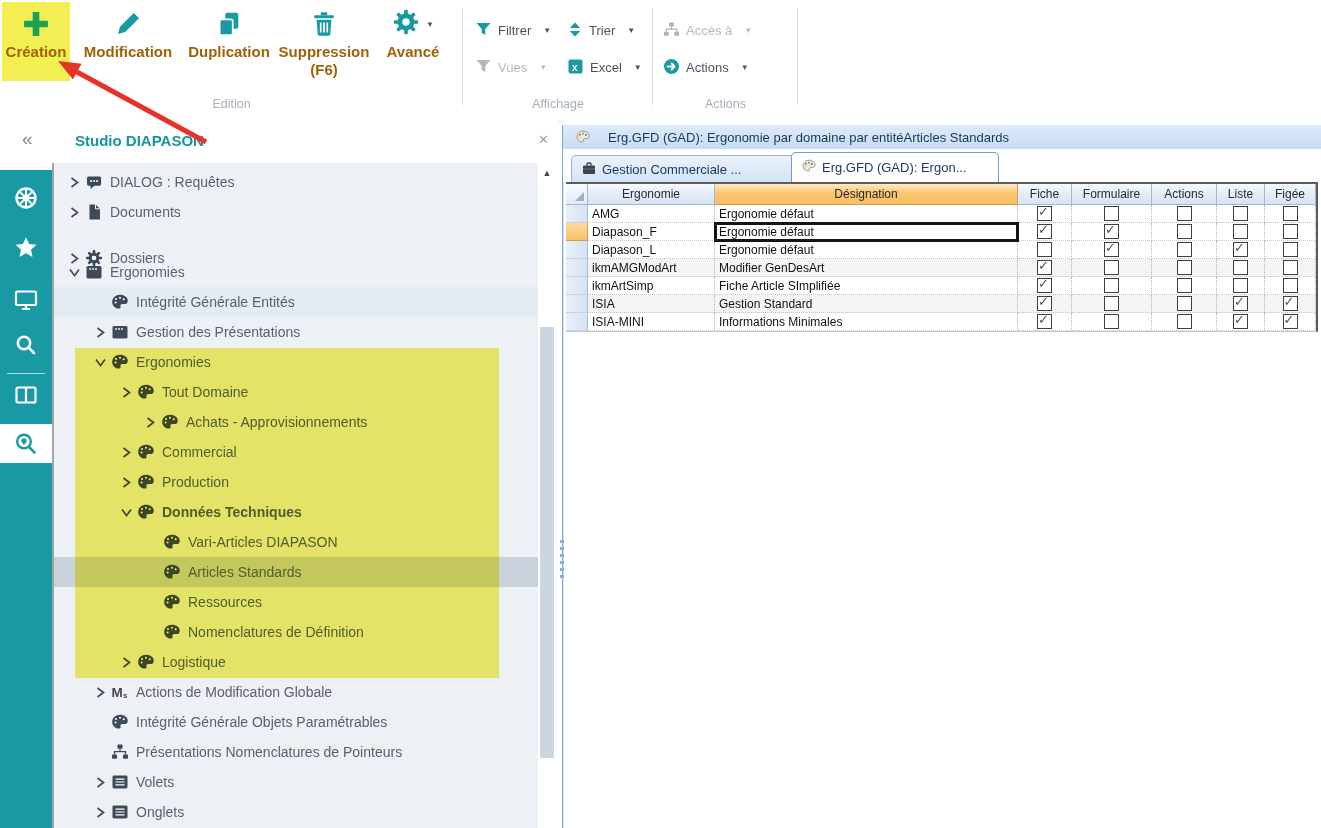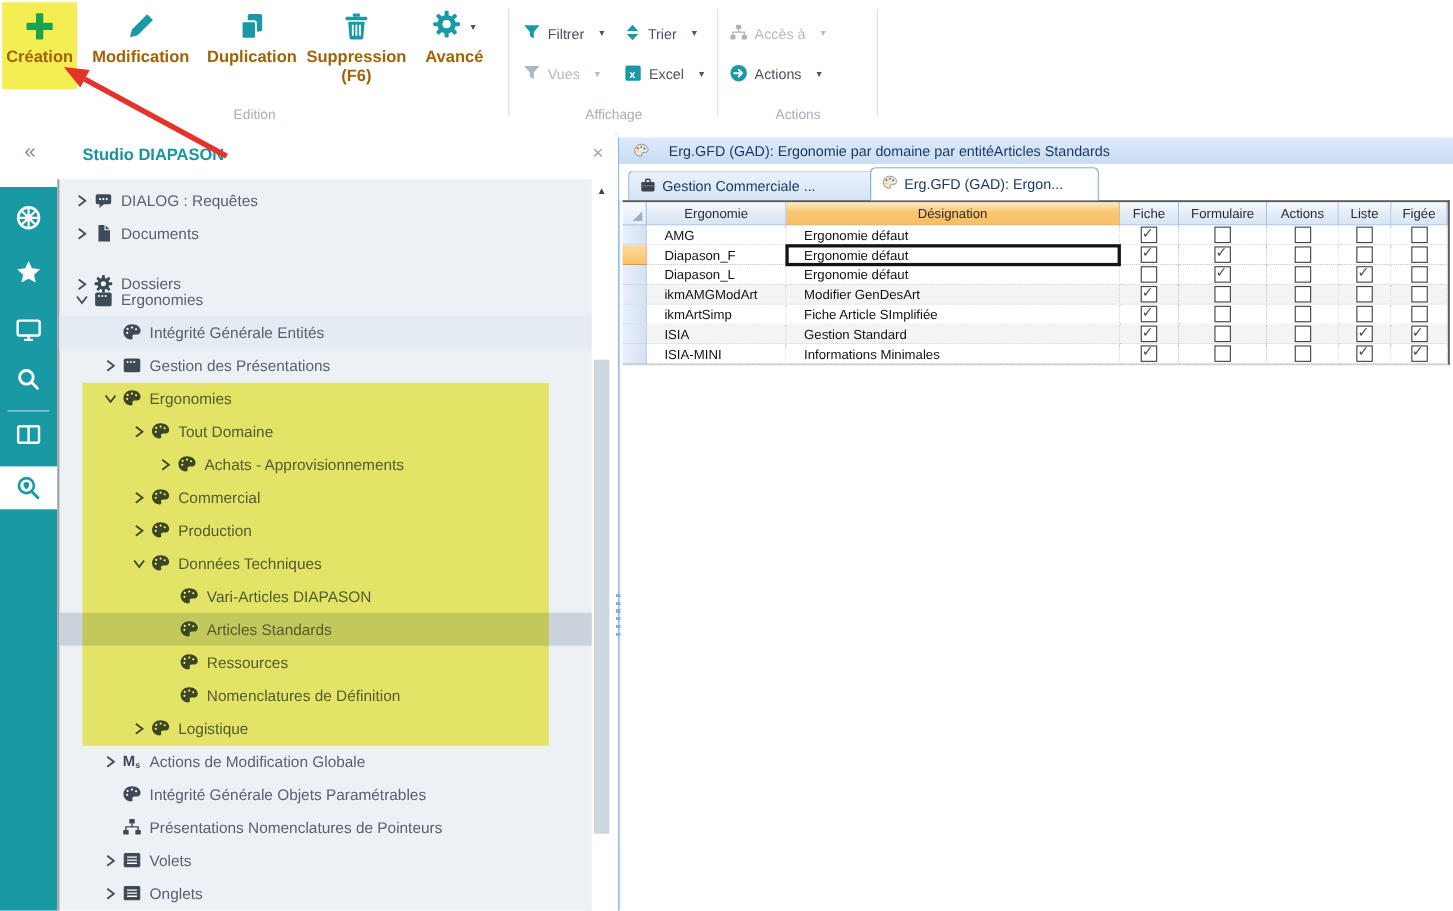--- a/index.html
+++ b/index.html
@@ -74,21 +74,21 @@
   #grid>div{box-sizing:border-box;}
   .hcell{background:linear-gradient(#f8fbfe,#e6eef9 40%,#d9e5f4);border-right:1px solid #9db8d9;
     border-bottom:1px solid #9db8d9;display:flex;align-items:center;justify-content:center;color:#2b2b2b;}
   .hcell.h-orange{background:linear-gradient(#fdeac6,#fac671 45%,#f9bf62);border-right:1px solid #cf9f4f;border-bottom:1px solid #cf9f4f;}
   .corner{position:relative;background:linear-gradient(#f8fbfe,#e2ebf7);border-right:1px solid #9db8d9;border-bottom:1px solid #9db8d9;}
   .corner::after{content:'';position:absolute;right:3px;bottom:3px;width:0;height:0;
     border-left:9px solid transparent;border-bottom:9px solid #9fb0c8;}
   .rh{background:linear-gradient(90deg,#e9f0fa,#d6e2f2);border-right:1px solid #a8bfdd;border-bottom:1px solid #c3d4ea;}
   .rh.cur{background:linear-gradient(#fcd9a0,#f8c36a);border-right:1px solid #cf9f4f;border-bottom:1px solid #cf9f4f;}
   .tcell{background:#fff;border-right:1px dotted #b5b5b5;border-bottom:1px dotted #c4c4c4;
-    display:flex;align-items:center;padding-left:16px;white-space:nowrap;overflow:hidden;}
+    display:flex;align-items:center;padding-left:4px;white-space:nowrap;overflow:hidden;}
   .ccell{background:#fff;border-right:1px dotted #b5b5b5;border-bottom:1px dotted #c4c4c4;
     display:flex;align-items:center;justify-content:center;}
   .stripe{background:#f3f4f5 !important;}
   .focus{position:relative;z-index:2;outline:3px solid #141414;outline-offset:-2px;}
   .cb{position:relative;width:13px;height:13px;border:1px solid #3f3f3f;background:#fff;}
   .cb.on::after{content:'\2713';position:absolute;left:0px;top:-3px;font-size:13px;font-weight:bold;color:#4a525a;}
 
   .arrow-overlay{position:absolute;left:0;top:0;pointer-events:none;z-index:60;}
 </style>
 </head>
@@ -448,21 +448,21 @@
             <svg width="18" height="18" viewBox="0 0 18 18">
               <path d="M9 1.8C4.6 1.8 1.2 4.9 1.2 8.9c0 3.9 3.2 6.7 6.6 6.7 1.6 0 2.1-1 1.7-2.1-.5-1.3.4-2.4 1.9-2.4h2.2c1.9 0 3.2-1.5 3.2-3.4 0-3.4-3.5-5.9-7.8-5.9z" fill="#3e4a58"></path>
               <circle cx="5" cy="6" r="1" fill="#fff"></circle>
               <circle cx="9" cy="4.8" r="1" fill="#fff"></circle>
               <circle cx="12.7" cy="6.3" r="1" fill="#fff"></circle>
               <circle cx="4.6" cy="9.6" r="1" fill="#fff"></circle>
             </svg>
           </span>
           <span class="tlabel">Production</span>
         </div>
-        <div class="trow" style="top: 334px; padding-left: 64px;">
+        <div class="trow" style="top: 334px; padding-left: 64px; font-weight: bold;">
           <span class="texp">
             <svg width="11" height="9" viewBox="0 0 11 9">
               <path d="M1 1.5l4.5 6 4.5-6" fill="none" stroke="#414e5b" stroke-width="1.7"></path>
             </svg>
           </span>
           <span class="ticon">
             <svg width="18" height="18" viewBox="0 0 18 18">
               <path d="M9 1.8C4.6 1.8 1.2 4.9 1.2 8.9c0 3.9 3.2 6.7 6.6 6.7 1.6 0 2.1-1 1.7-2.1-.5-1.3.4-2.4 1.9-2.4h2.2c1.9 0 3.2-1.5 3.2-3.4 0-3.4-3.5-5.9-7.8-5.9z" fill="#3e4a58"></path>
               <circle cx="5" cy="6" r="1" fill="#fff"></circle>
               <circle cx="9" cy="4.8" r="1" fill="#fff"></circle>

